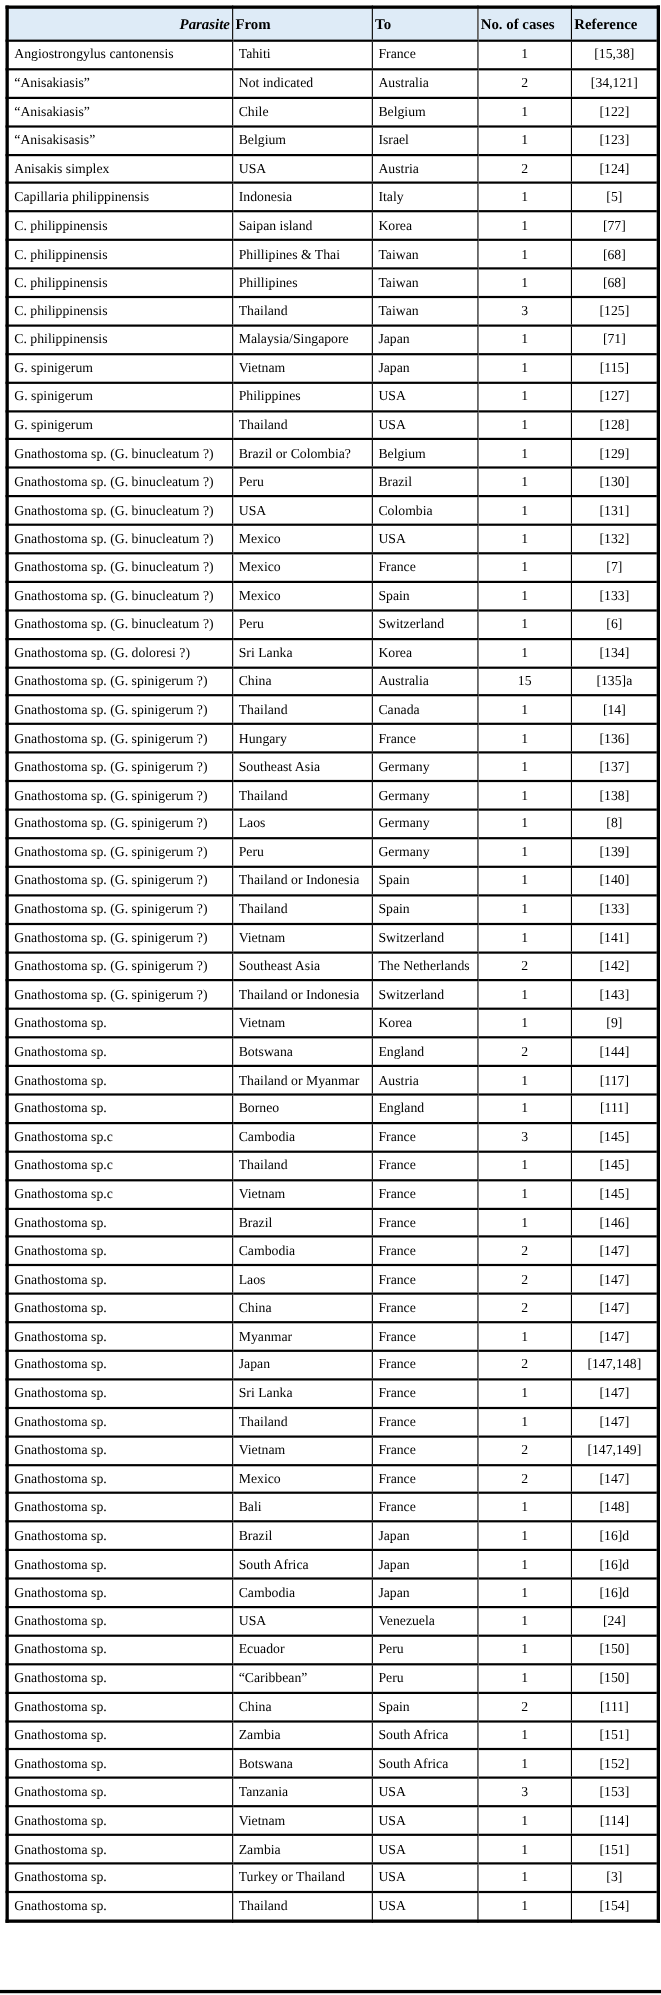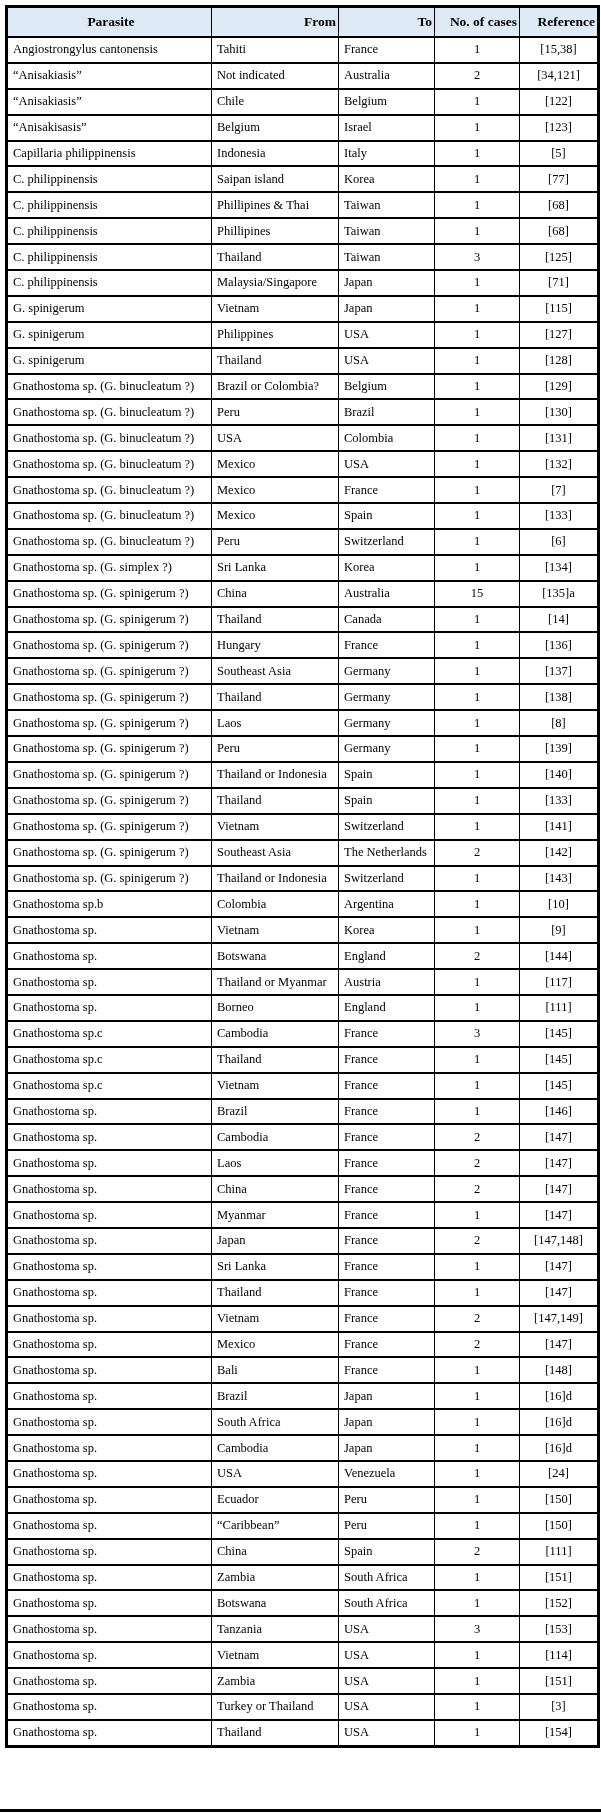--- a/index.html
+++ b/index.html
@@ -36,26 +36,27 @@
     border-right: 1px solid #000000;
     overflow: hidden;
     white-space: nowrap;
     vertical-align: middle;
   }
   th {
     background: #DEEBF7;
     font-weight: bold;
     font-size: 13.5px;
     height: 28px;
+    text-align: left;
+    padding: 0 2px;
+  }
+  th.left {
     text-align: right;
-    padding: 0 2px;
-  }
-  th.left {
-    text-align: center;
     padding-left: 5px;
+    font-style: italic;
   }
   td {
     font-size: 12.5px;
     height: 23.9px;
     padding: 0 2px 0 5px;
     text-align: left;
   }
   td.center {
     text-align: center;
     padding: 0 1px;
@@ -113,20 +114,27 @@
           <td class="center">[122]</td>
         </tr>
         <tr>
           <td>“Anisakisasis”</td>
           <td>Belgium</td>
           <td>Israel</td>
           <td class="center">1</td>
           <td class="center">[123]</td>
         </tr>
         <tr>
+          <td>Anisakis simplex</td>
+          <td>USA</td>
+          <td>Austria</td>
+          <td class="center">2</td>
+          <td class="center">[124]</td>
+        </tr>
+        <tr>
           <td>Capillaria philippinensis</td>
           <td>Indonesia</td>
           <td>Italy</td>
           <td class="center">1</td>
           <td class="center">[5]</td>
         </tr>
         <tr>
           <td>C. philippinensis</td>
           <td>Saipan island</td>
           <td>Korea</td>
@@ -225,21 +233,21 @@
           <td class="center">[133]</td>
         </tr>
         <tr>
           <td>Gnathostoma sp. (G. binucleatum ?)</td>
           <td>Peru</td>
           <td>Switzerland</td>
           <td class="center">1</td>
           <td class="center">[6]</td>
         </tr>
         <tr>
-          <td>Gnathostoma sp. (G. simplex ?)</td>
+          <td>Gnathostoma sp. (G. doloresi ?)</td>
           <td>Sri Lanka</td>
           <td>Korea</td>
           <td class="center">1</td>
           <td class="center">[134]</td>
         </tr>
         <tr>
           <td>Gnathostoma sp. (G. spinigerum ?)</td>
           <td>China</td>
           <td>Australia</td>
           <td class="center">15</td>
@@ -314,27 +322,20 @@
           <td>The Netherlands</td>
           <td class="center">2</td>
           <td class="center">[142]</td>
         </tr>
         <tr>
           <td>Gnathostoma sp. (G. spinigerum ?)</td>
           <td>Thailand or Indonesia</td>
           <td>Switzerland</td>
           <td class="center">1</td>
           <td class="center">[143]</td>
-        </tr>
-        <tr>
-          <td>Gnathostoma sp.b</td>
-          <td>Colombia</td>
-          <td>Argentina</td>
-          <td class="center">1</td>
-          <td class="center">[10]</td>
         </tr>
         <tr>
           <td>Gnathostoma sp.</td>
           <td>Vietnam</td>
           <td>Korea</td>
           <td class="center">1</td>
           <td class="center">[9]</td>
         </tr>
         <tr>
           <td>Gnathostoma sp.</td>

